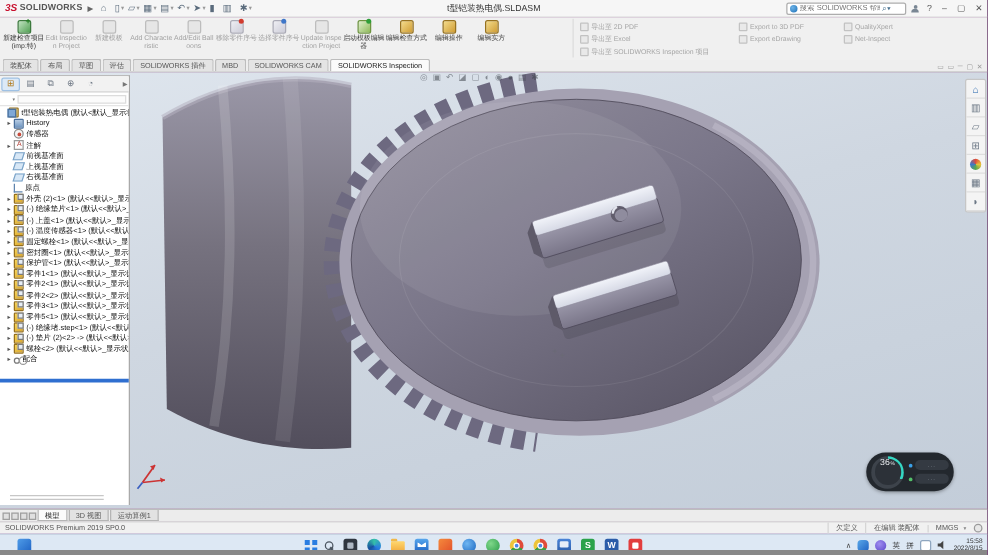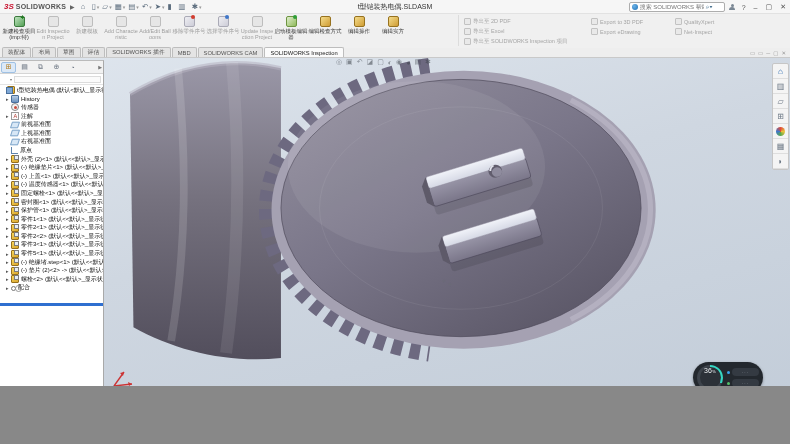--- a/index.html
+++ b/index.html
@@ -1,17 +1,17 @@
 <!DOCTYPE html>
 <html><head>
 <meta charset="utf-8">
 <style>
   html,body{margin:0;padding:0;background:#888;}
   *{box-sizing:border-box;font-family:"Liberation Sans",sans-serif;}
-  .screen{position:relative;width:790px;height:386px;overflow:hidden;background:#701a75;}
+  .screen{position:relative;width:790px;height:440px;overflow:hidden;background:#701a75;}
 
   
   .titlebar{position:absolute;left:0;top:0;width:790px;height:14px;background:#f6f6f6;border-bottom:1px solid #e2e2e2;display:flex;align-items:center;font-size:7.5px;color:#444;}
   .brand{display:flex;align-items:center;gap:2px;padding:0 4px;height:100%;}
   .brand .dslogo{color:#c8102e;font-weight:bold;font-style:italic;font-size:8px;}
   .brand .bname{font-weight:bold;letter-spacing:.2px;color:#555;font-size:7px;}
   .flyout{color:#666;font-size:6px;margin-right:6px;}
   .qa-bar{display:flex;align-items:center;gap:3px;}
   .qa{display:flex;align-items:center;color:#5a6b7c;font-size:7.5px;}
   .qa .qacaret{font-size:5px;color:#999;margin-left:1px;}

